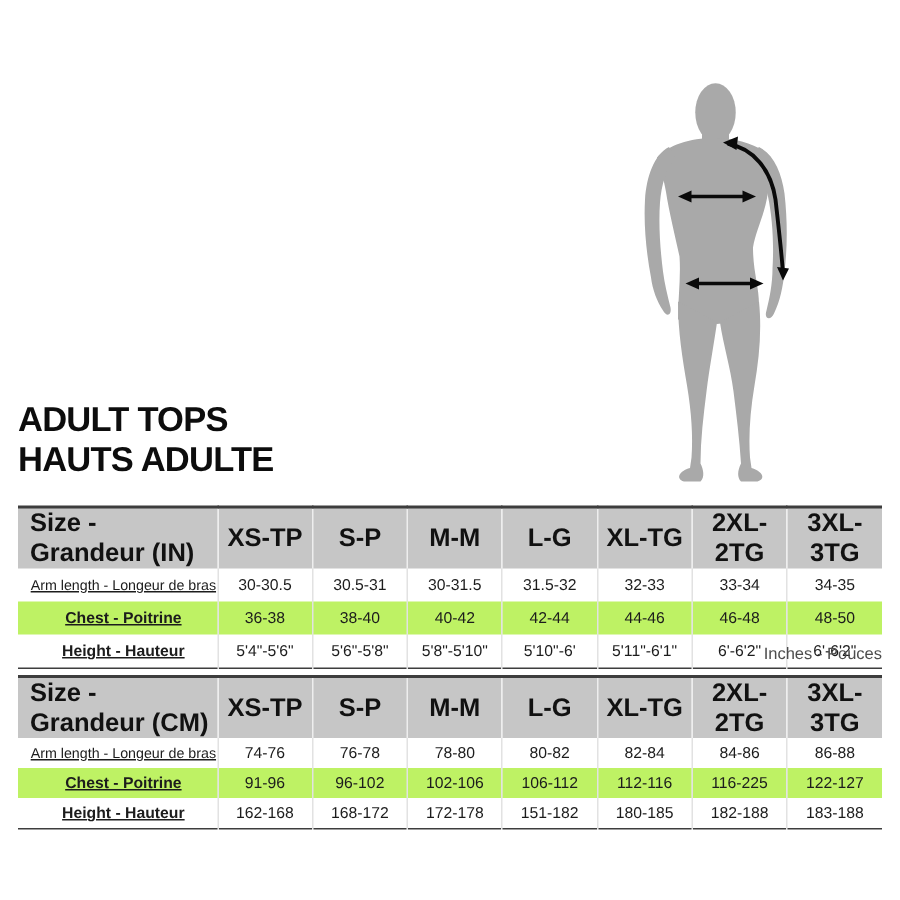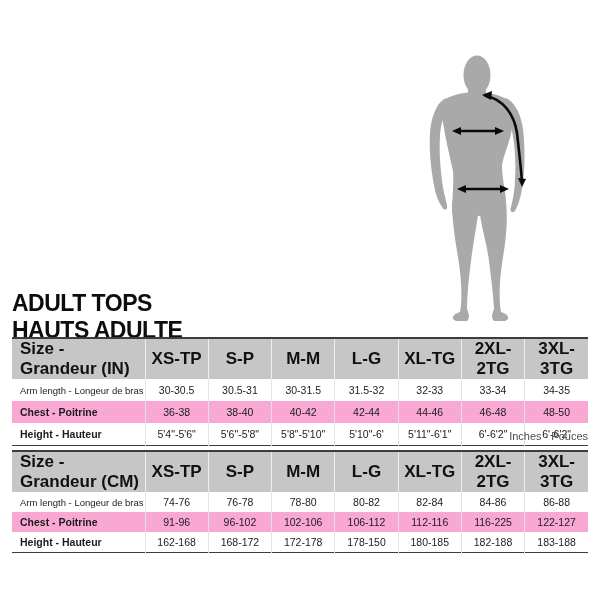--- a/index.html
+++ b/index.html
@@ -4,35 +4,35 @@
 <style>
   html,body{margin:0;padding:0;background:#ffffff;}
   body{font-family:"Liberation Sans","DejaVu Sans",sans-serif;color:#1a1a1a;}
   .canvas{position:relative;width:600px;height:600px;background:#fff;overflow:hidden;}
 
   
   .figure{position:absolute;left:400px;top:33px;width:185px;height:292px;}
 
   
   .title{position:absolute;left:12px;top:266px;font-weight:700;font-size:23px;
-         line-height:27px;letter-spacing:-0.5px;color:#0d0d0d;margin-top:24px;}
+         line-height:27px;letter-spacing:-0.5px;color:#0d0d0d;}
 
   
   .size-table{position:absolute;left:12px;width:576px;border-collapse:collapse;table-layout:fixed;
               border-top:2px solid #3d3d3d;border-bottom:1px solid #3d3d3d;}
   .size-table col.label-col{width:133px;}
   .size-table th{background:#c6c6c6;font-weight:700;font-size:17px;height:23px;
                  text-align:center;padding:0;color:#111;}
   .size-table th.label-th{text-align:left;padding-left:8px;}
   .size-table th + th{border-left:1px solid rgba(255,255,255,0.7);}
   .size-table td{font-size:10.5px;text-align:center;padding:0;color:#1c1c1c;}
   .size-table td + td{border-left:1px solid #e2e2e2;}
-  .size-table td.row-label{text-align:left;padding-left:8px;font-weight:700;font-size:10.5px;}
+  .size-table td.row-label{text-align:center;padding-left:8px;font-weight:700;font-size:10.5px;text-decoration:underline;}
   .size-table tr.r0 td.row-label{font-weight:400;font-size:9.5px;}
-  .size-table tr.alt td{background:#f9a8d4;}
+  .size-table tr.alt td{background:#bef264;}
   .table-in{top:337px;}
   .table-in td{height:22px;}
   .table-cm{top:450px;}
   .table-cm td{height:20px;}
 
   .footnote{position:absolute;width:576px;left:12px;text-align:right;
             font-size:11px;color:#4d4d4d;}
   .footnote-in{top:430px;}
   .footnote-cm{top:537px;}
 </style>
@@ -198,21 +198,21 @@
         <td>106-112</td>
         <td>112-116</td>
         <td>116-225</td>
         <td>122-127</td>
       </tr>
       <tr>
         <td class="row-label">Height - Hauteur</td>
         <td>162-168</td>
         <td>168-172</td>
         <td>172-178</td>
-        <td>178-150</td>
+        <td>151-182</td>
         <td>180-185</td>
         <td>182-188</td>
         <td>183-188</td>
       </tr>
     </tbody>
   </table>
 
 </div>
 
 </body></html>

